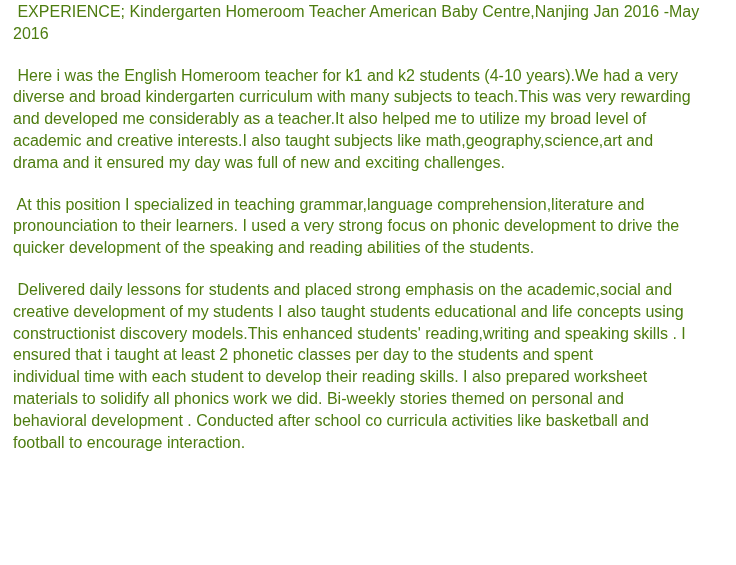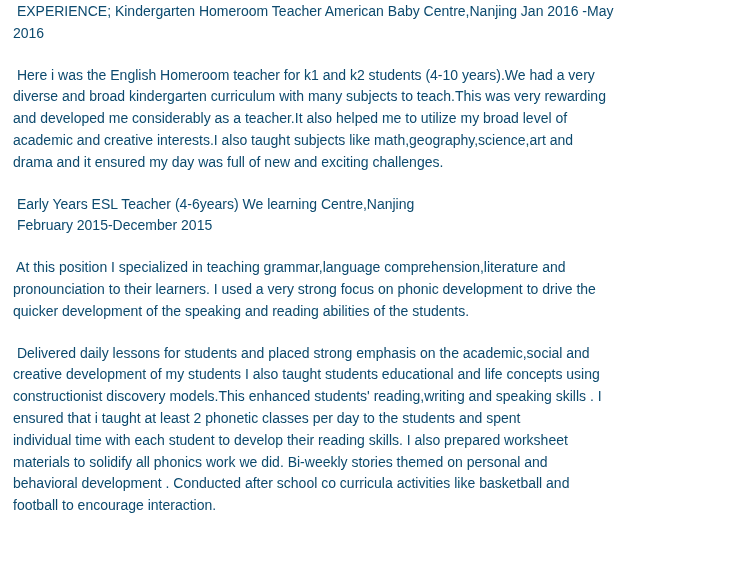--- a/index.html
+++ b/index.html
@@ -10,23 +10,23 @@
     width: 736px;
     height: 565px;
     background: #ffffff;
     overflow: hidden;
   }
   .doc {
     box-sizing: border-box;
     width: 736px;
     padding: 1px 2px 0 13px;
     font-family: "Liberation Sans", "DejaVu Sans", sans-serif;
-    font-size: 14px;
+    font-size: 16px;
     line-height: 21.8px;
-    color: #0c4a6e;
+    color: #4d7c0f;
     -webkit-font-smoothing: antialiased;
   }
   .para {
     margin: 0 0 20px 0;
     white-space: pre;        
     letter-spacing: 0;
   }
 </style>
 </head>
 <body>
@@ -34,22 +34,20 @@
 <div class="doc">
   <p class="para"> EXPERIENCE; Kindergarten Homeroom Teacher American Baby Centre,Nanjing Jan 2016 -May
 2016</p>
 
   <p class="para"> Here i was the English Homeroom teacher for k1 and k2 students (4-10 years).We had a very
 diverse and broad kindergarten curriculum with many subjects to teach.This was very rewarding
 and developed me considerably as a teacher.It also helped me to utilize my broad level of
 academic and creative interests.I also taught subjects like math,geography,science,art and
 drama and it ensured my day was full of new and exciting challenges.</p>
 
-  <p class="para"> Early Years ESL Teacher (4-6years) We learning Centre,Nanjing
- February 2015-December 2015</p>
 
   <p class="para"> At this position I specialized in teaching grammar,language comprehension,literature and
 pronounciation to their learners. I used a very strong focus on phonic development to drive the
 quicker development of the speaking and reading abilities of the students.</p>
 
 
   <p class="para"> Delivered daily lessons for students and placed strong emphasis on the academic,social and
 creative development of my students I also taught students educational and life concepts using
 constructionist discovery models.This enhanced students' reading,writing and speaking skills . I
 ensured that i taught at least 2 phonetic classes per day to the students and spent

